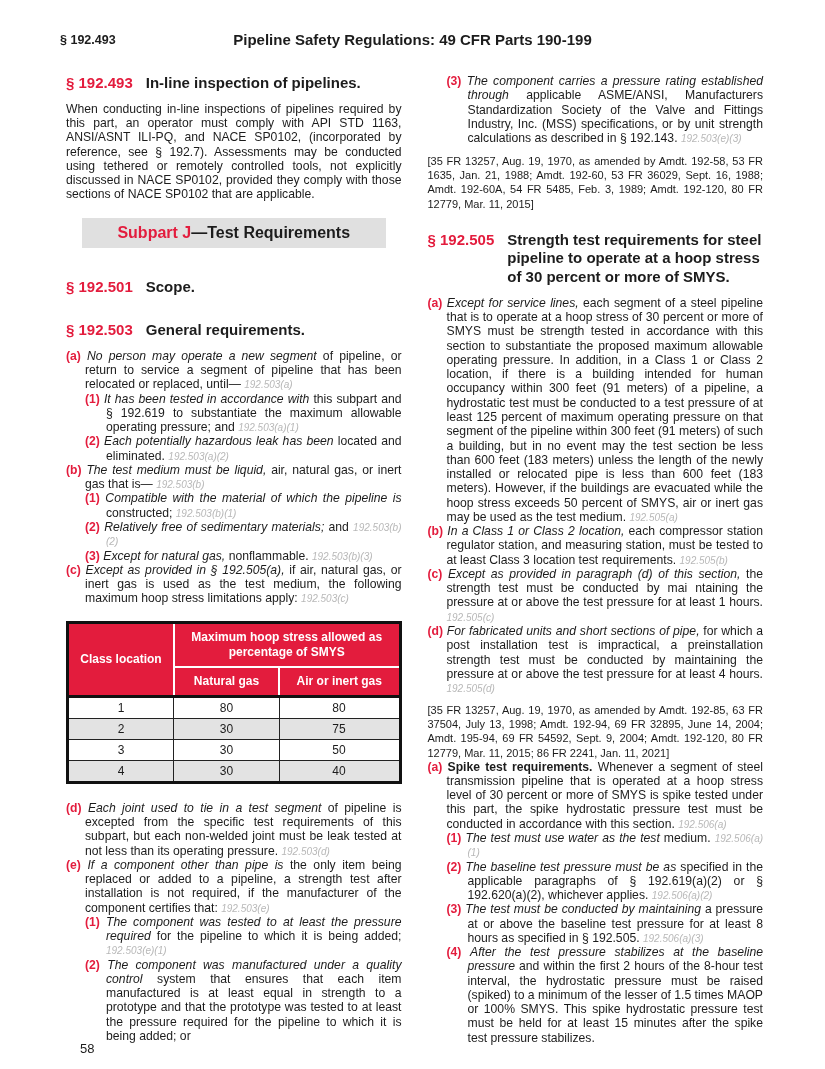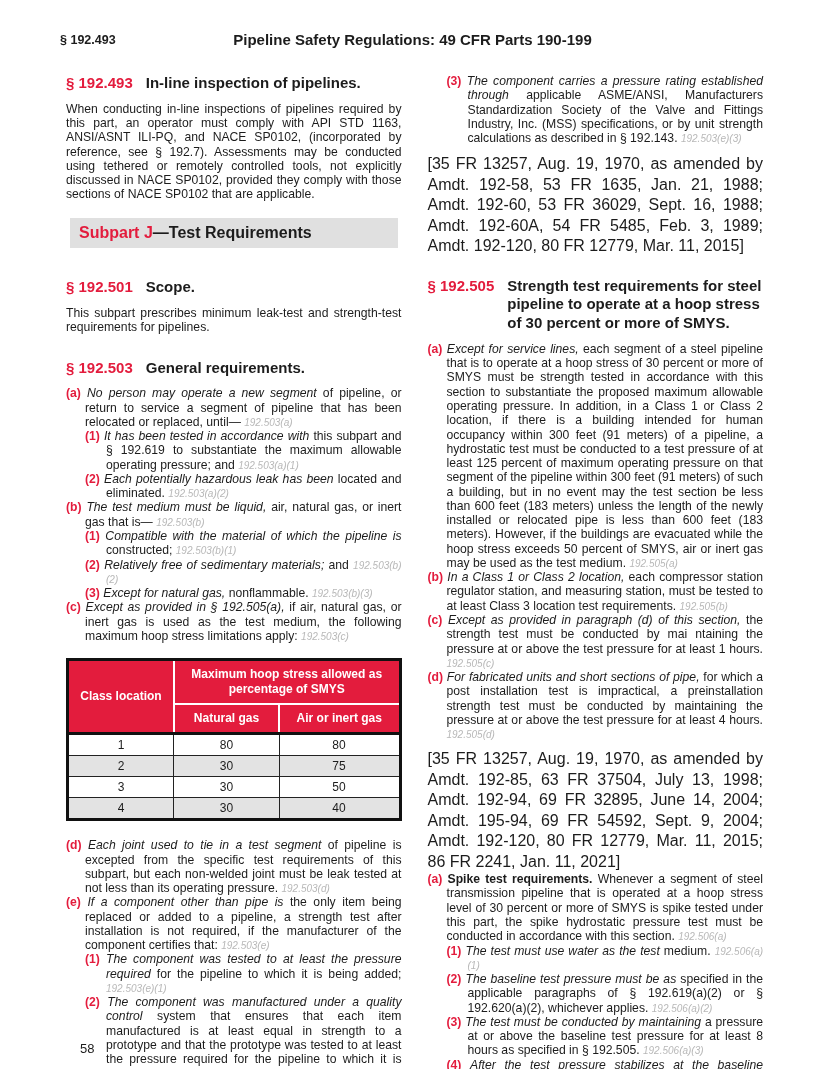--- a/index.html
+++ b/index.html
@@ -20,22 +20,22 @@
   .ph-title{font-size:15px;font-weight:bold;}
   
   .cols{position:absolute;top:72px;left:66px;right:62px;display:flex;gap:26px;}
   .col{flex:1;min-width:0;font-size:12.2px;line-height:1.17;text-align:justify;}
   
   .shead{display:flex;gap:13px;font-size:15px;font-weight:bold;line-height:1.25;margin:18px 0 9px;text-align:left;}
   .shead.first{margin-top:2px;}
   .snum{color:var(--red);white-space:nowrap;}
   
   .body-p{margin:0 0 5px;}
-  .amend{font-size:16px;line-height:1.28;margin:16px 0 0;}
-  .subpart-bar{background:var(--bar);font-size:16px;font-weight:bold;padding:6px 9px;margin:16px 4px 0;text-align:left;}
+  .amend{font-size:11px;line-height:1.28;margin:16px 0 0;}
+  .subpart-bar{background:var(--bar);font-size:16px;font-weight:bold;padding:6px 9px;margin:16px 16px 0;text-align:center;}
   .subpart-bar .red{color:var(--red);}
   .ph{margin:0;padding-left:19px;text-indent:-19px;}
   .ph2{margin:0 0 0 19px;padding-left:21px;text-indent:-21px;}
   .lb{color:var(--red);font-weight:bold;}
   .it{font-style:italic;}
   .bd{font-weight:bold;}
   .ct{color:var(--cite);font-style:italic;font-size:10px;}
   
   .reg-table{width:100%;border-collapse:collapse;border:3px solid #111;margin:15px 0 17px;font-size:12px;text-indent:0;}
   .reg-table th{background:var(--red);color:#fff;font-weight:bold;border:2px solid #fff;padding:6px 5px;text-align:center;line-height:1.25;}
@@ -66,21 +66,20 @@
         <span class="stitle">In-line inspection of pipelines.</span>
       </div>
       <p class="body-p">When conducting in-line inspections of pipelines required by this part, an operator must comply with API STD 1163, ANSI/ASNT ILI-PQ, and NACE SP0102, (incorporated by reference, see § 192.7). Assessments may be conducted using tethered or remotely controlled tools, not explicitly discussed in NACE SP0102, provided they comply with those sections of NACE SP0102 that are applicable.</p>
 
       <div class="subpart-bar"><span class="red">Subpart J</span><span>—Test Requirements</span></div>
 
       <div class="shead" style="margin-top:30px;">
         <span class="snum">§ 192.501</span>
         <span class="stitle">Scope.</span>
       </div>
-      <p class="body-p">This subpart prescribes minimum leak-test and strength-test requirements for pipelines.</p>
 
       <div class="shead" style="margin-top:24px;">
         <span class="snum">§ 192.503</span>
         <span class="stitle">General requirements.</span>
       </div>
 
       <p class="ph">
         <span class="lb">(a)</span>
         <span class="it">No person may operate a new segment</span>
         <span>of pipeline, or return to service a segment of pipeline that has been relocated or replaced, until—</span>

